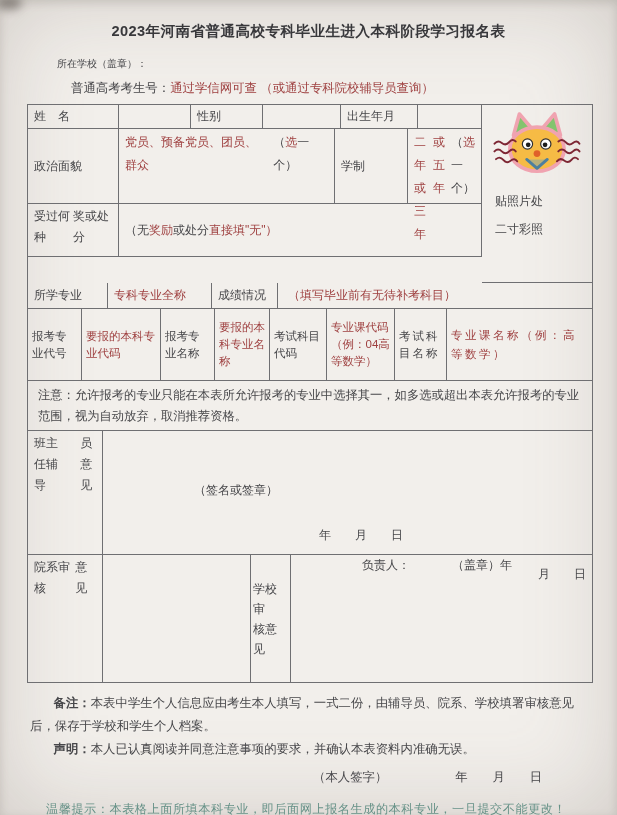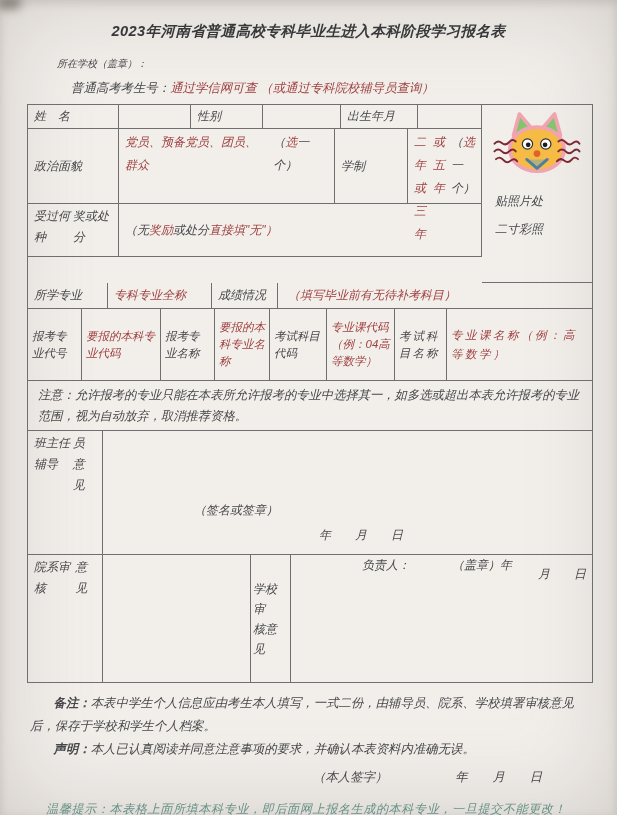--- a/index.html
+++ b/index.html
@@ -5,21 +5,20 @@
   html,body{margin:0;padding:0;background:#dedad5;}
   .page{
     position:relative;
     width:617px;height:815px;
     margin:0 auto;
     background:#f2efeb;
     box-shadow:inset 0 0 90px rgba(115,105,95,.25), inset 0 3px 10px rgba(80,70,60,.18);
     font-family:"Liberation Sans","DejaVu Sans",sans-serif;
     color:#47474a;
     overflow:hidden;
-    font-style:italic;
   }
   .page::before{
     content:"";position:absolute;left:-4px;top:-4px;width:26px;height:14px;
     background:rgba(70,62,55,.5);filter:blur(5px);border-radius:50%;
   }
   .title{
     position:absolute;top:22px;left:0;width:100%;
     text-align:center;font-size:14.6px;font-weight:bold;color:#38383b;letter-spacing:.4px;
   }
   .hline1{position:absolute;left:57px;top:57px;font-size:10px;}
@@ -63,21 +62,21 @@
   .cat{align-self:center;}
   .photo-note{margin:9px 0 0 13px;font-size:12px;}
   .photo-note2{margin:11px 0 0 13px;font-size:12px;}
   
   .rE .c{height:26px;}
   
   .rF .c{height:72px;font-size:11.5px;line-height:17px;padding:2px 4px;}
   
   .rG .c{height:50px;font-size:12.3px;line-height:21px;padding:4px 10px;align-items:flex-start;}
   
-  .rH .c{height:124px;}
+  .rH .c{height:124px;gap:20px;}
   .rH .content{flex-direction:column;align-items:stretch;justify-content:flex-end;padding-bottom:10px;}
   .sig-hint{margin-left:85px;}
   .sig-date{margin-left:210px;margin-top:8px;}
   
   .rI .c{height:128px;}
   .rI .content{flex-direction:row;align-items:stretch;justify-content:flex-end;padding-bottom:6px;}
   .leader-line{display:flex;align-items:baseline;padding-left:4px;}
   .seal{margin-left:42px;}
   .year{margin-left:auto;margin-right:22px;}
   .month-day{padding-left:4px;margin-top:9px;}

